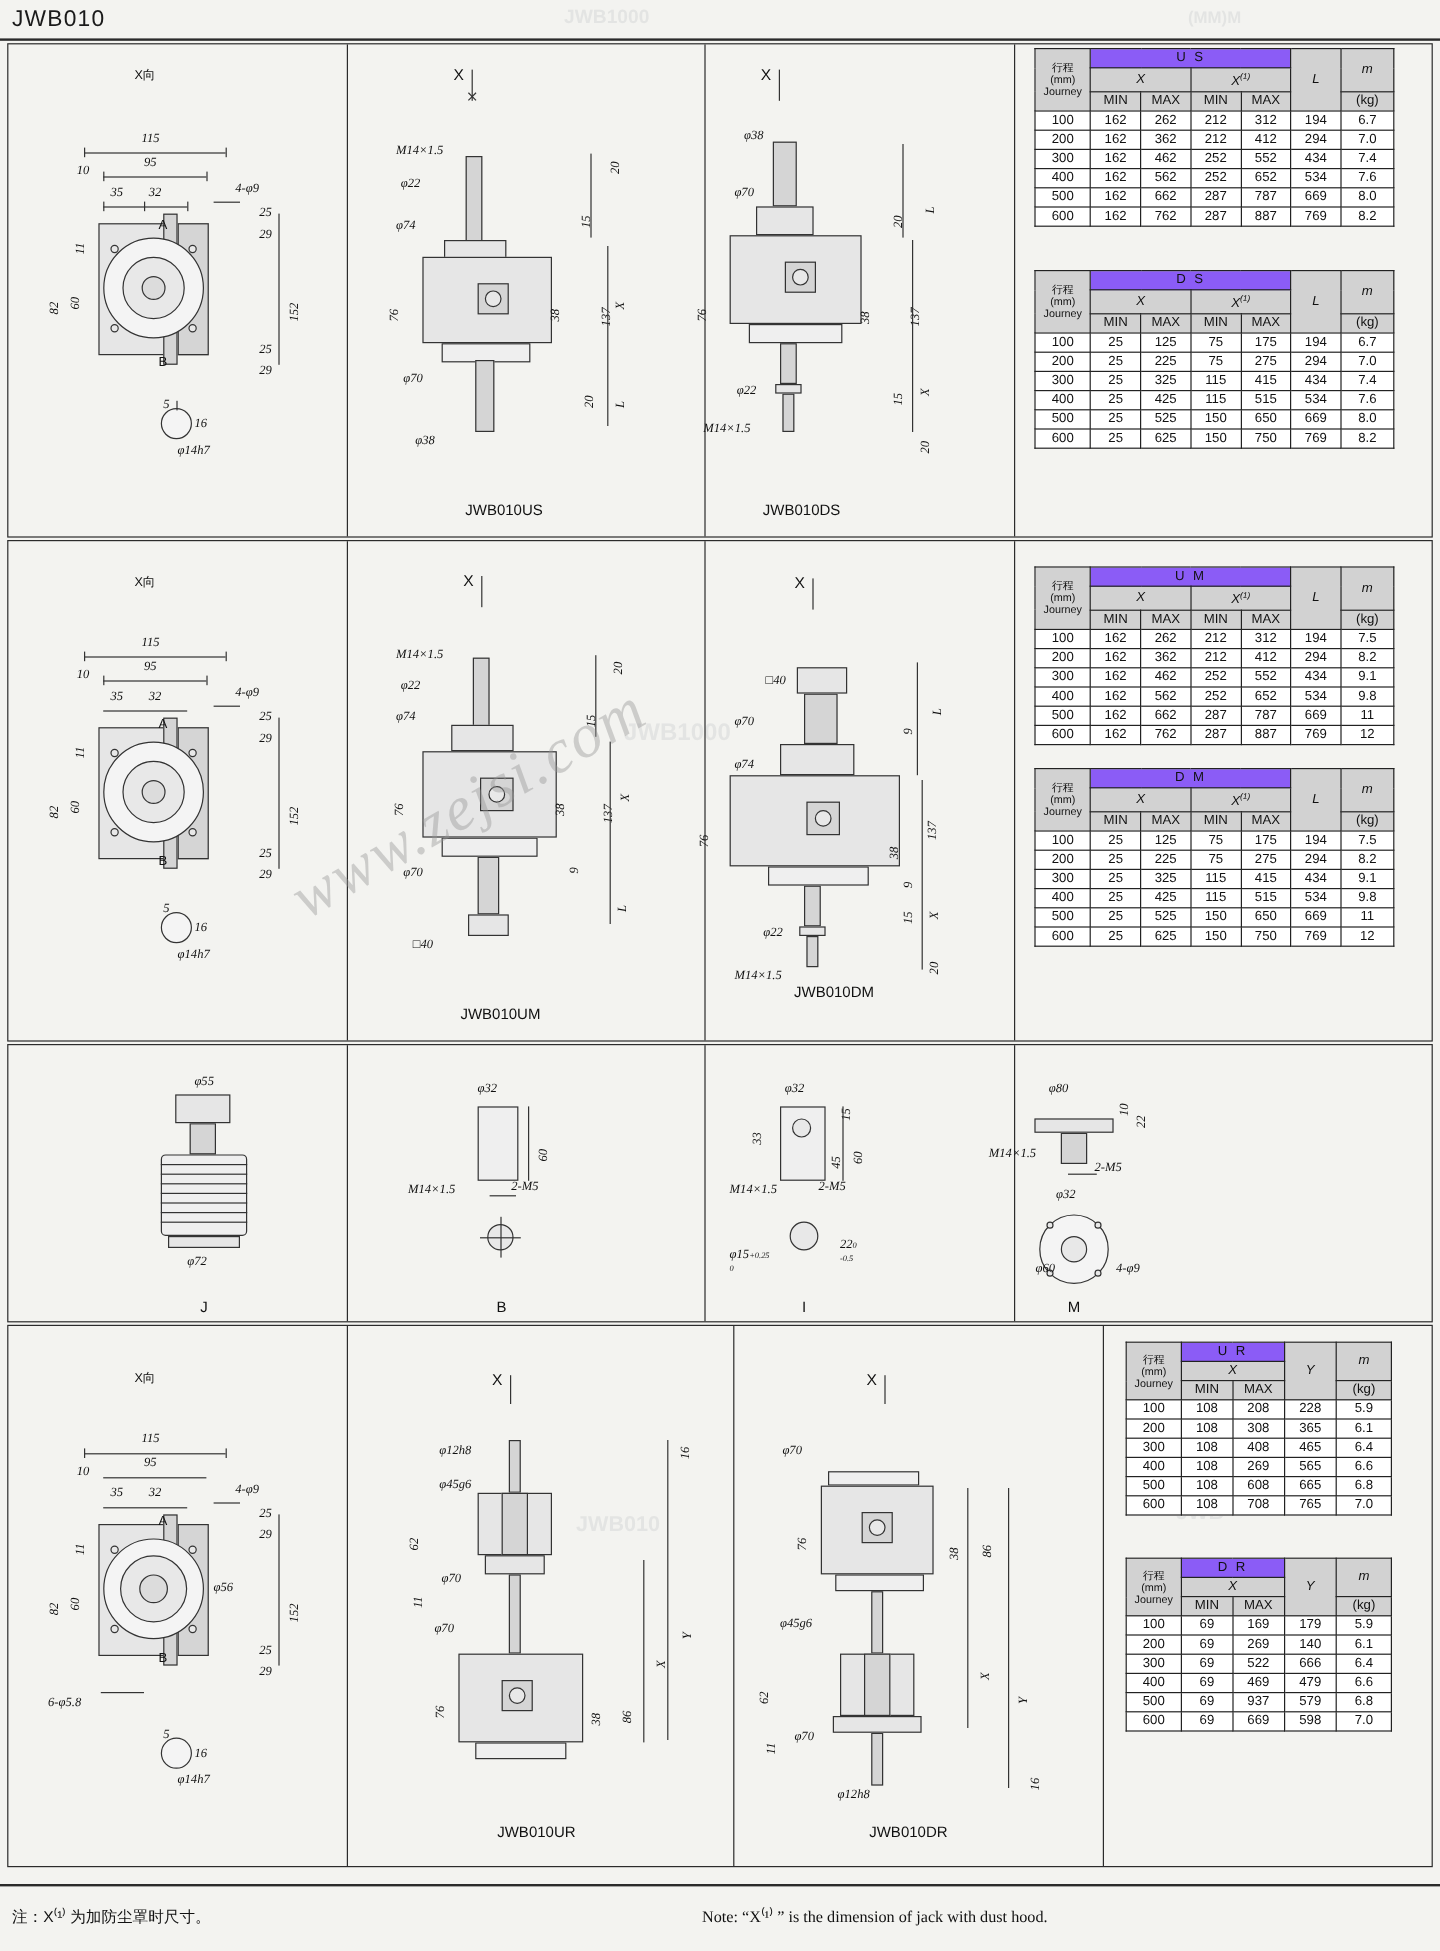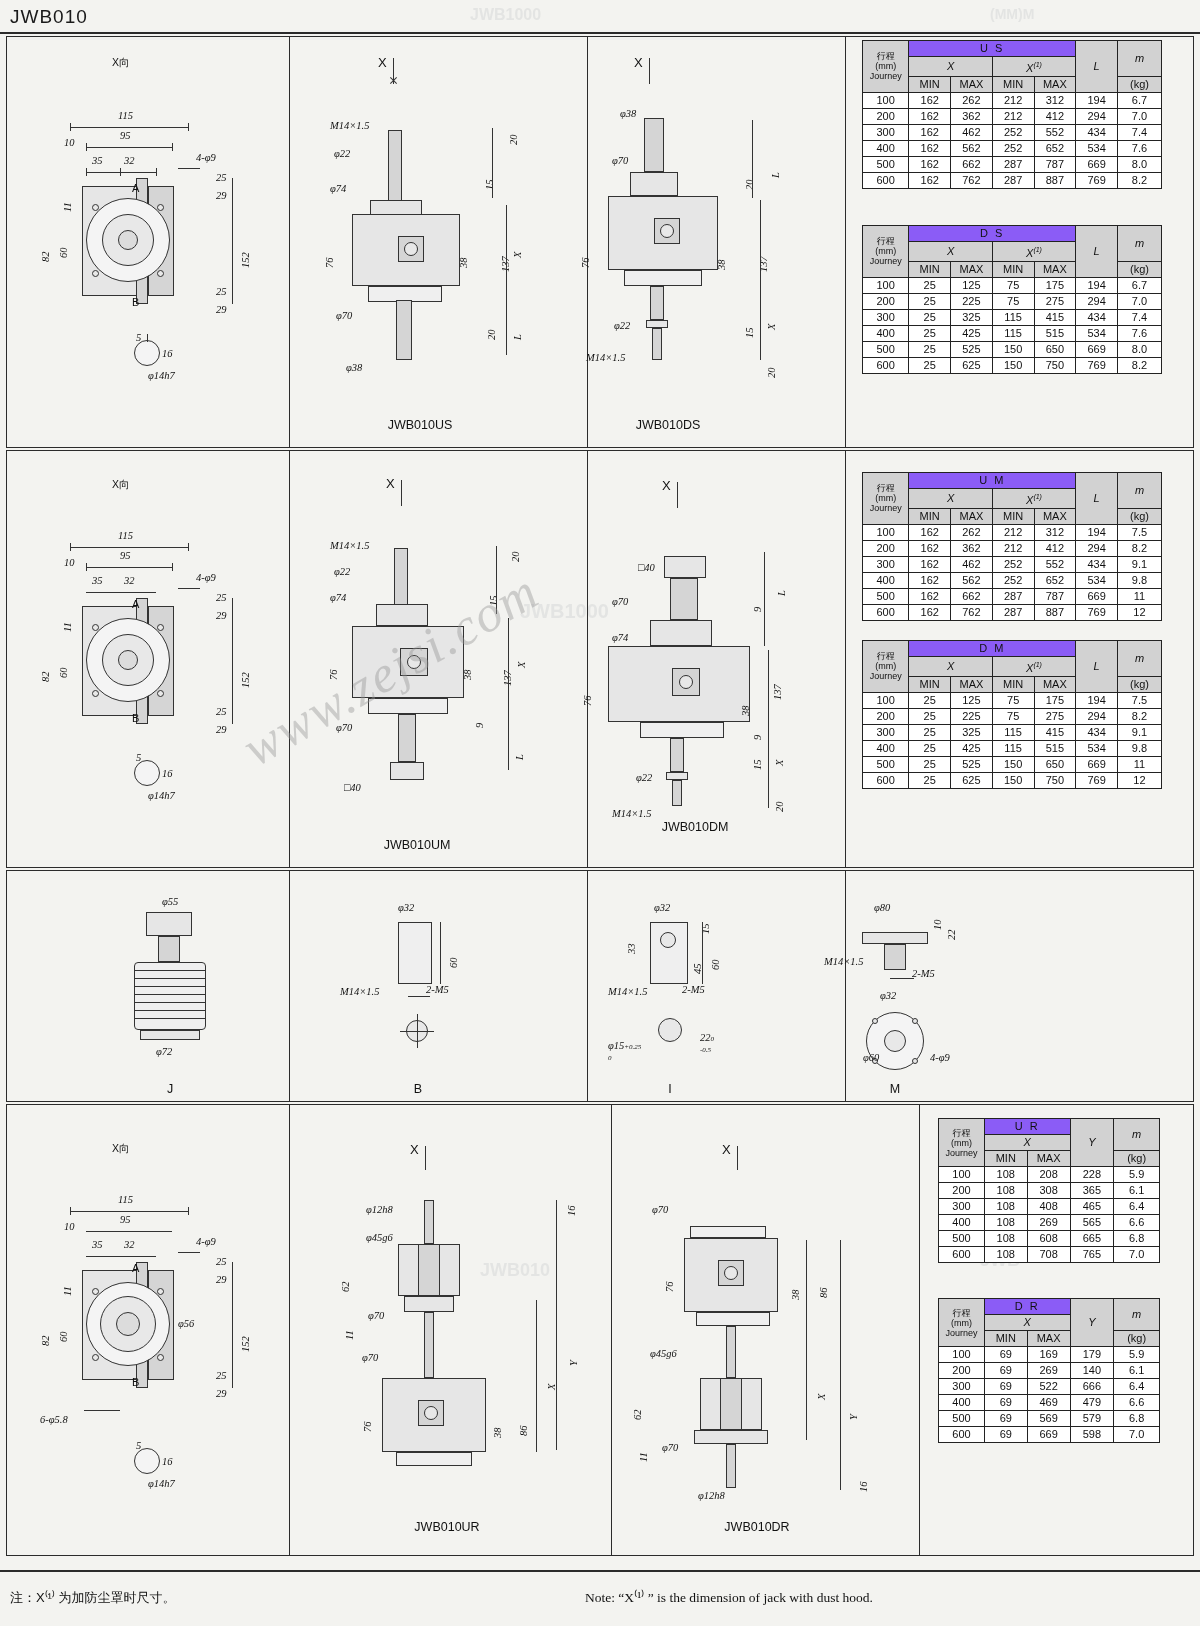--- a/index.html
+++ b/index.html
@@ -991,21 +991,21 @@
         <tr>
           <td class="val">400</td>
           <td class="val">69</td>
           <td class="val">469</td>
           <td class="val">479</td>
           <td class="val">6.6</td>
         </tr>
         <tr>
           <td class="val">500</td>
           <td class="val">69</td>
-          <td class="val">569</td>
+          <td class="val">937</td>
           <td class="val">579</td>
           <td class="val">6.8</td>
         </tr>
         <tr>
           <td class="val">600</td>
           <td class="val">69</td>
           <td class="val">669</td>
           <td class="val">598</td>
           <td class="val">7.0</td>
         </tr>

